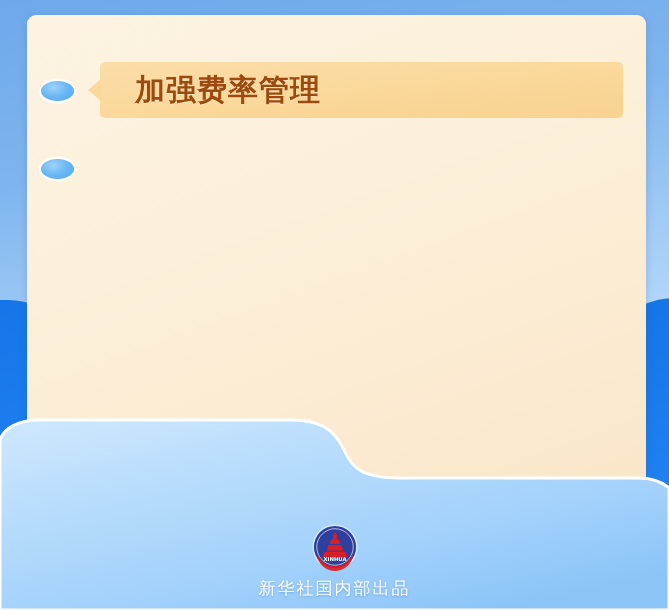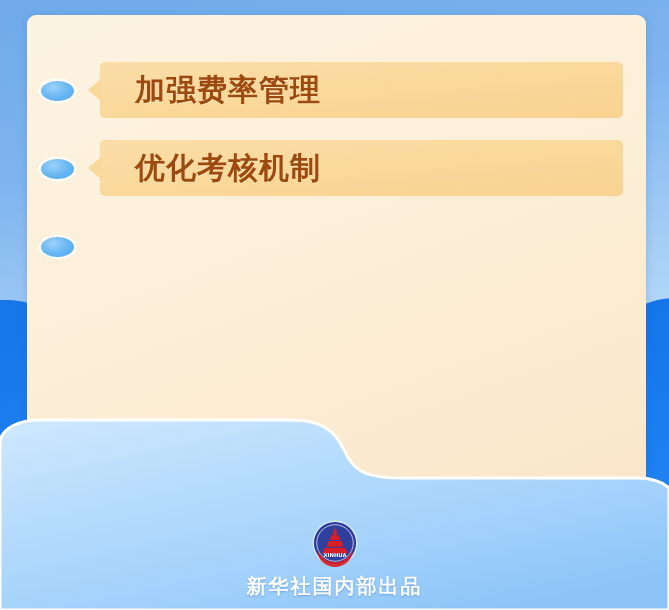--- a/index.html
+++ b/index.html
@@ -122,22 +122,22 @@
     width: 100%;
     text-align: center;
   }
   .logo {
     width: 48px;
     height: 48px;
     margin: 0 auto 6px auto;
     display: block;
   }
   .footer-text {
-    font-size: 20px;
-    font-weight: bold;
+    font-size: 17px;
+    font-weight: normal;
     color: #ffffff;
     letter-spacing: 2px;
     text-shadow: 0 1px 2px rgba(30, 90, 160, 0.35);
   }
 </style>
 </head>
 <body>
 
 <div id="poster">
 
@@ -149,26 +149,20 @@
     <div class="list">
 
       <div class="row">
         <span class="bullet"></span>
         <div class="band">
           <span class="band-text">加强费率管理</span>
         </div>
       </div>
 
 
-      <div class="row">
-        <span class="bullet"></span>
-        <div class="band">
-          <span class="band-text">优化考核机制</span>
-        </div>
-      </div>
 
       <div class="row">
         <span class="bullet"></span>
       </div>
 
     </div>
   </div>
 
   <svg class="wave" viewBox="0 0 669 230" preserveAspectRatio="none">
     <defs>

